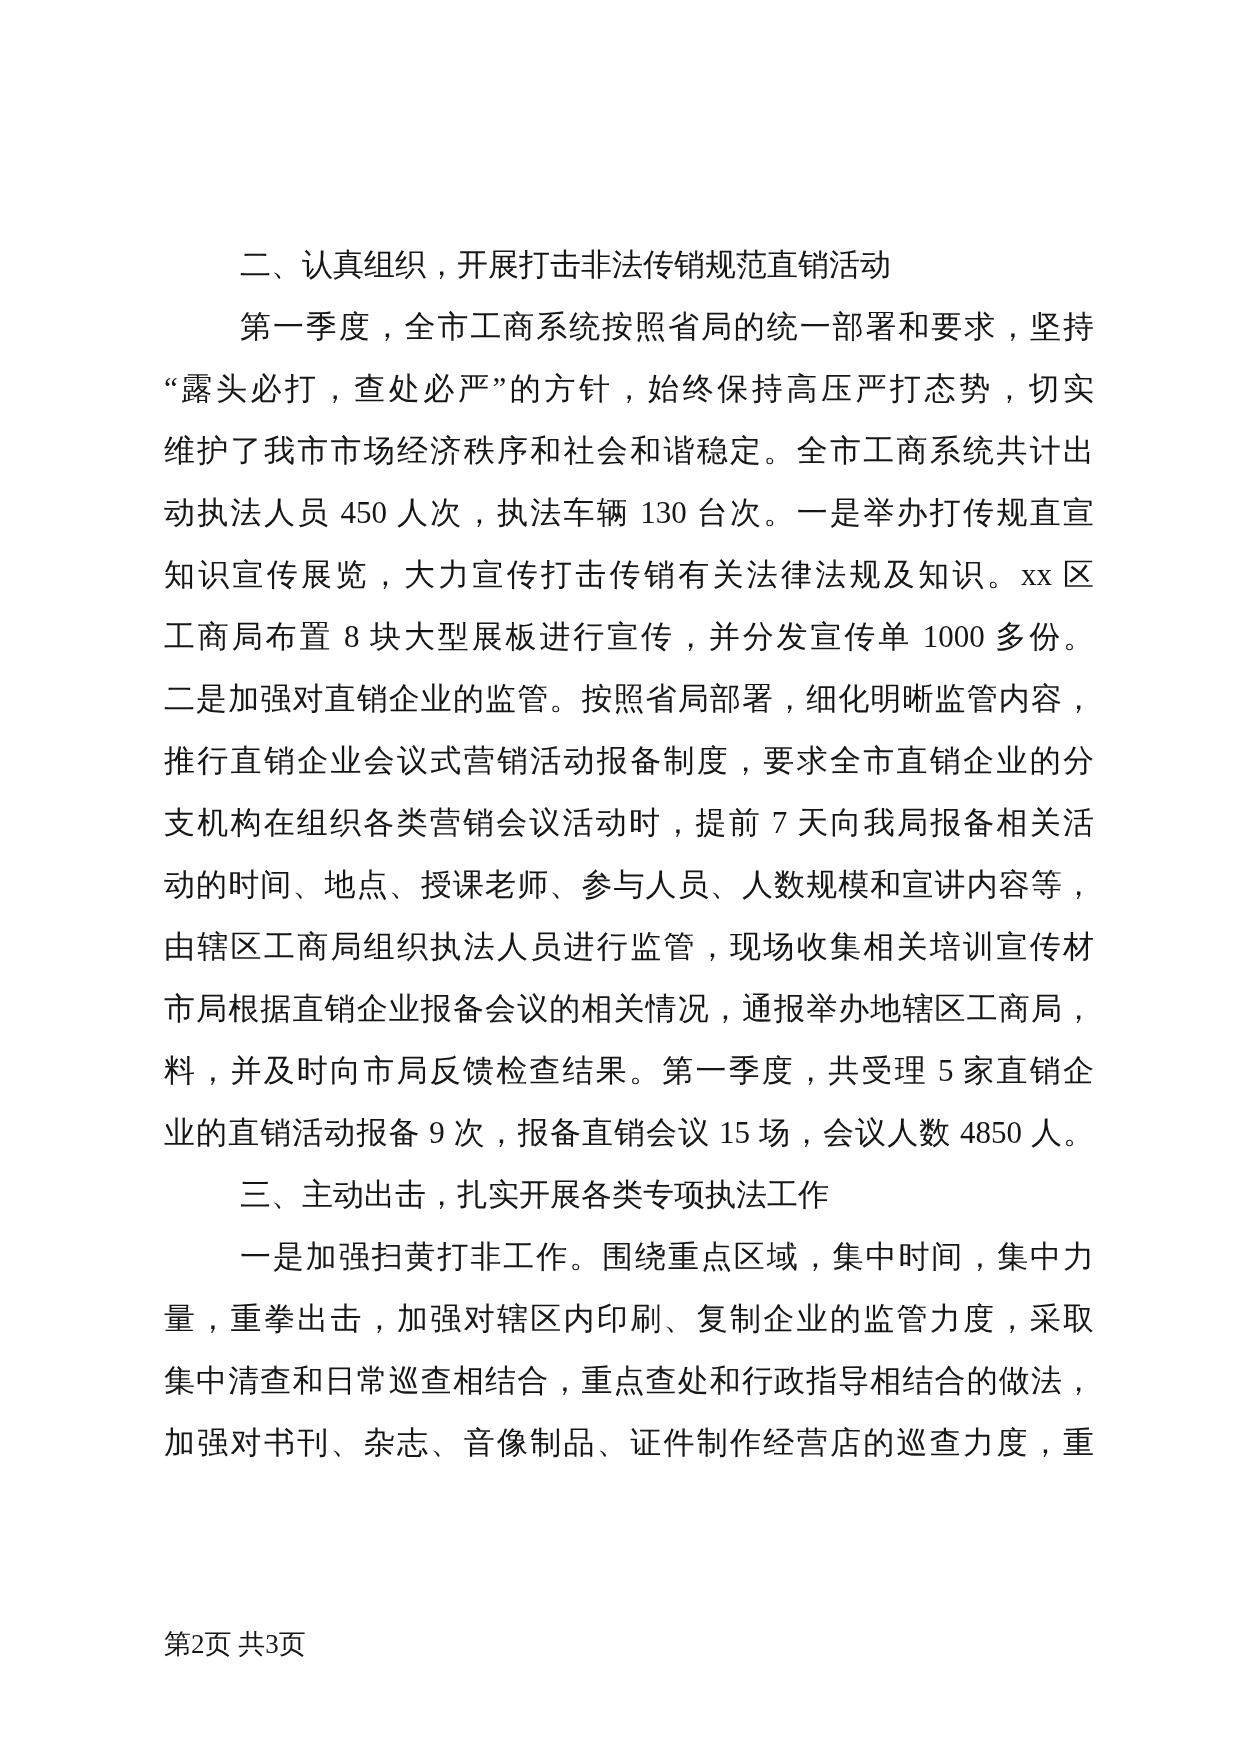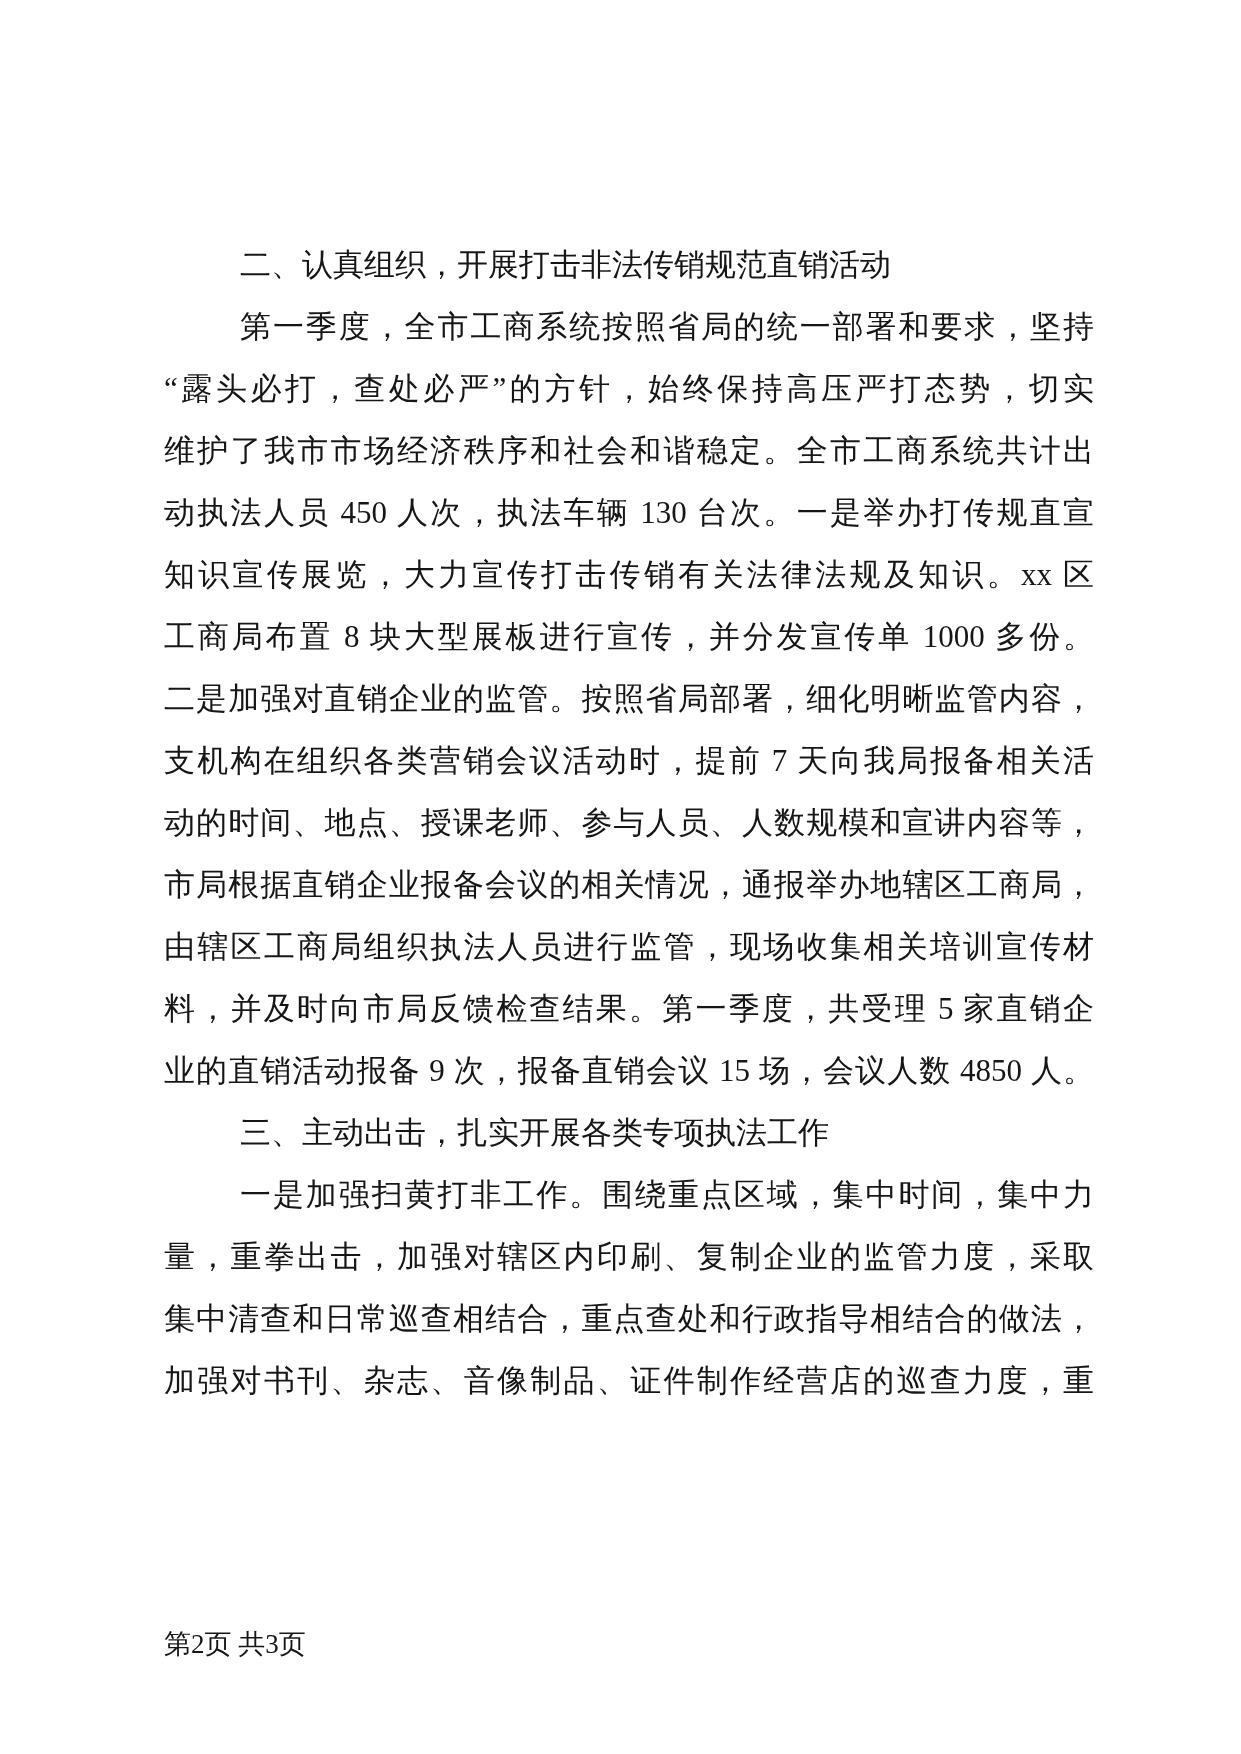--- a/index.html
+++ b/index.html
@@ -64,24 +64,25 @@
 <div class="page">
   <div class="content">
       <div class="line nojustify indent">二、认真组织，开展打击非法传销规范直销活动</div>
       <div class="line justify indent">第一季度，全市工商系统按照省局的统一部署和要求，坚持</div>
       <div class="line justify">“露头必打，查处必严”的方针，始终保持高压严打态势，切实</div>
       <div class="line justify">维护了我市市场经济秩序和社会和谐稳定。全市工商系统共计出</div>
       <div class="line justify">动执法人员 450 人次，执法车辆 130 台次。一是举办打传规直宣</div>
       <div class="line justify">知识宣传展览，大力宣传打击传销有关法律法规及知识。xx 区</div>
       <div class="line justify">工商局布置 8 块大型展板进行宣传，并分发宣传单 1000 多份。</div>
       <div class="line justify">二是加强对直销企业的监管。按照省局部署，细化明晰监管内容，</div>
+      <div class="line justify">推行直销企业会议式营销活动报备制度，要求全市直销企业的分</div>
       <div class="line justify">支机构在组织各类营销会议活动时，提前 7 天向我局报备相关活</div>
       <div class="line justify">动的时间、地点、授课老师、参与人员、人数规模和宣讲内容等，</div>
+      <div class="line justify">由辖区工商局组织执法人员进行监管，现场收集相关培训宣传材</div>
       <div class="line justify">市局根据直销企业报备会议的相关情况，通报举办地辖区工商局，</div>
-      <div class="line justify">由辖区工商局组织执法人员进行监管，现场收集相关培训宣传材</div>
       <div class="line justify">料，并及时向市局反馈检查结果。第一季度，共受理 5 家直销企</div>
       <div class="line justify">业的直销活动报备 9 次，报备直销会议 15 场，会议人数 4850 人。</div>
       <div class="line nojustify indent">三、主动出击，扎实开展各类专项执法工作</div>
       <div class="line justify indent">一是加强扫黄打非工作。围绕重点区域，集中时间，集中力</div>
       <div class="line justify">量，重拳出击，加强对辖区内印刷、复制企业的监管力度，采取</div>
       <div class="line justify">集中清查和日常巡查相结合，重点查处和行政指导相结合的做法，</div>
       <div class="line justify">加强对书刊、杂志、音像制品、证件制作经营店的巡查力度，重</div>
     </div>
   <div class="footer">
     <span>第2页 共3页</span>

